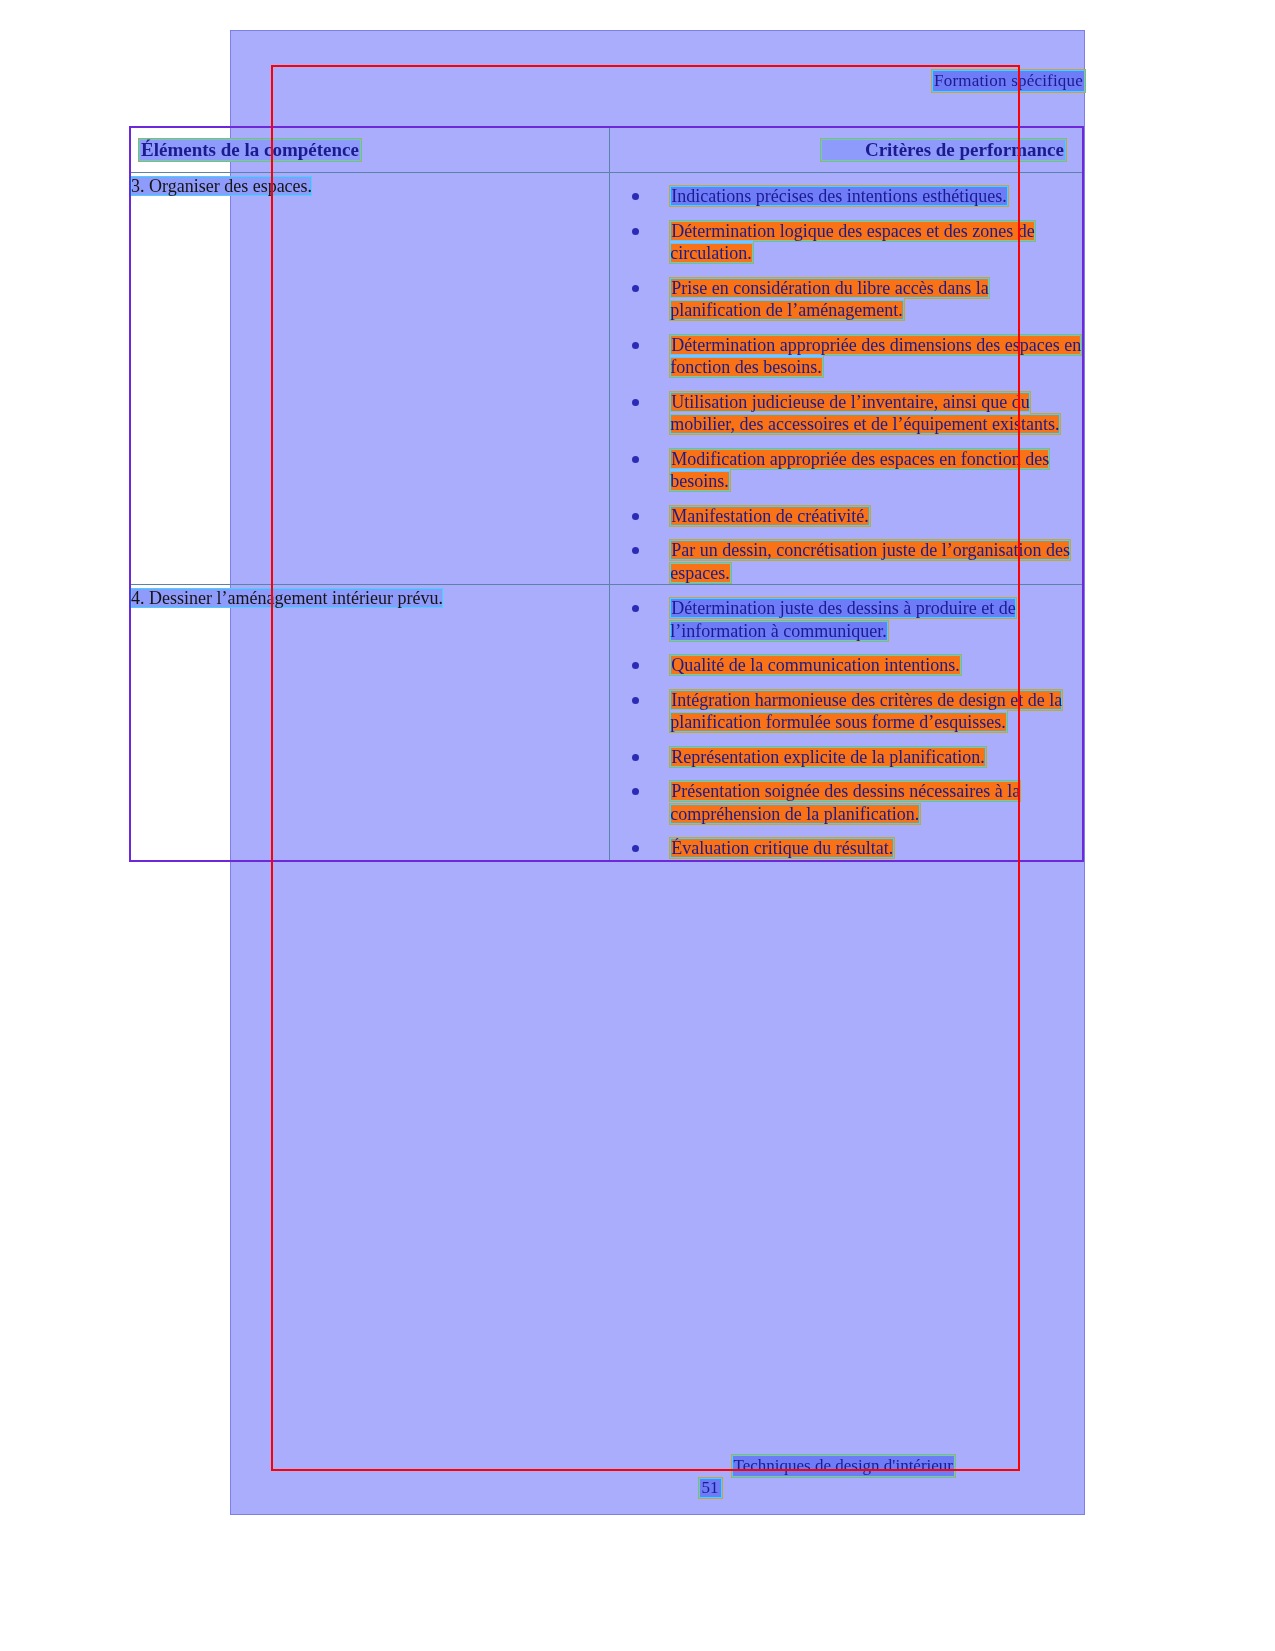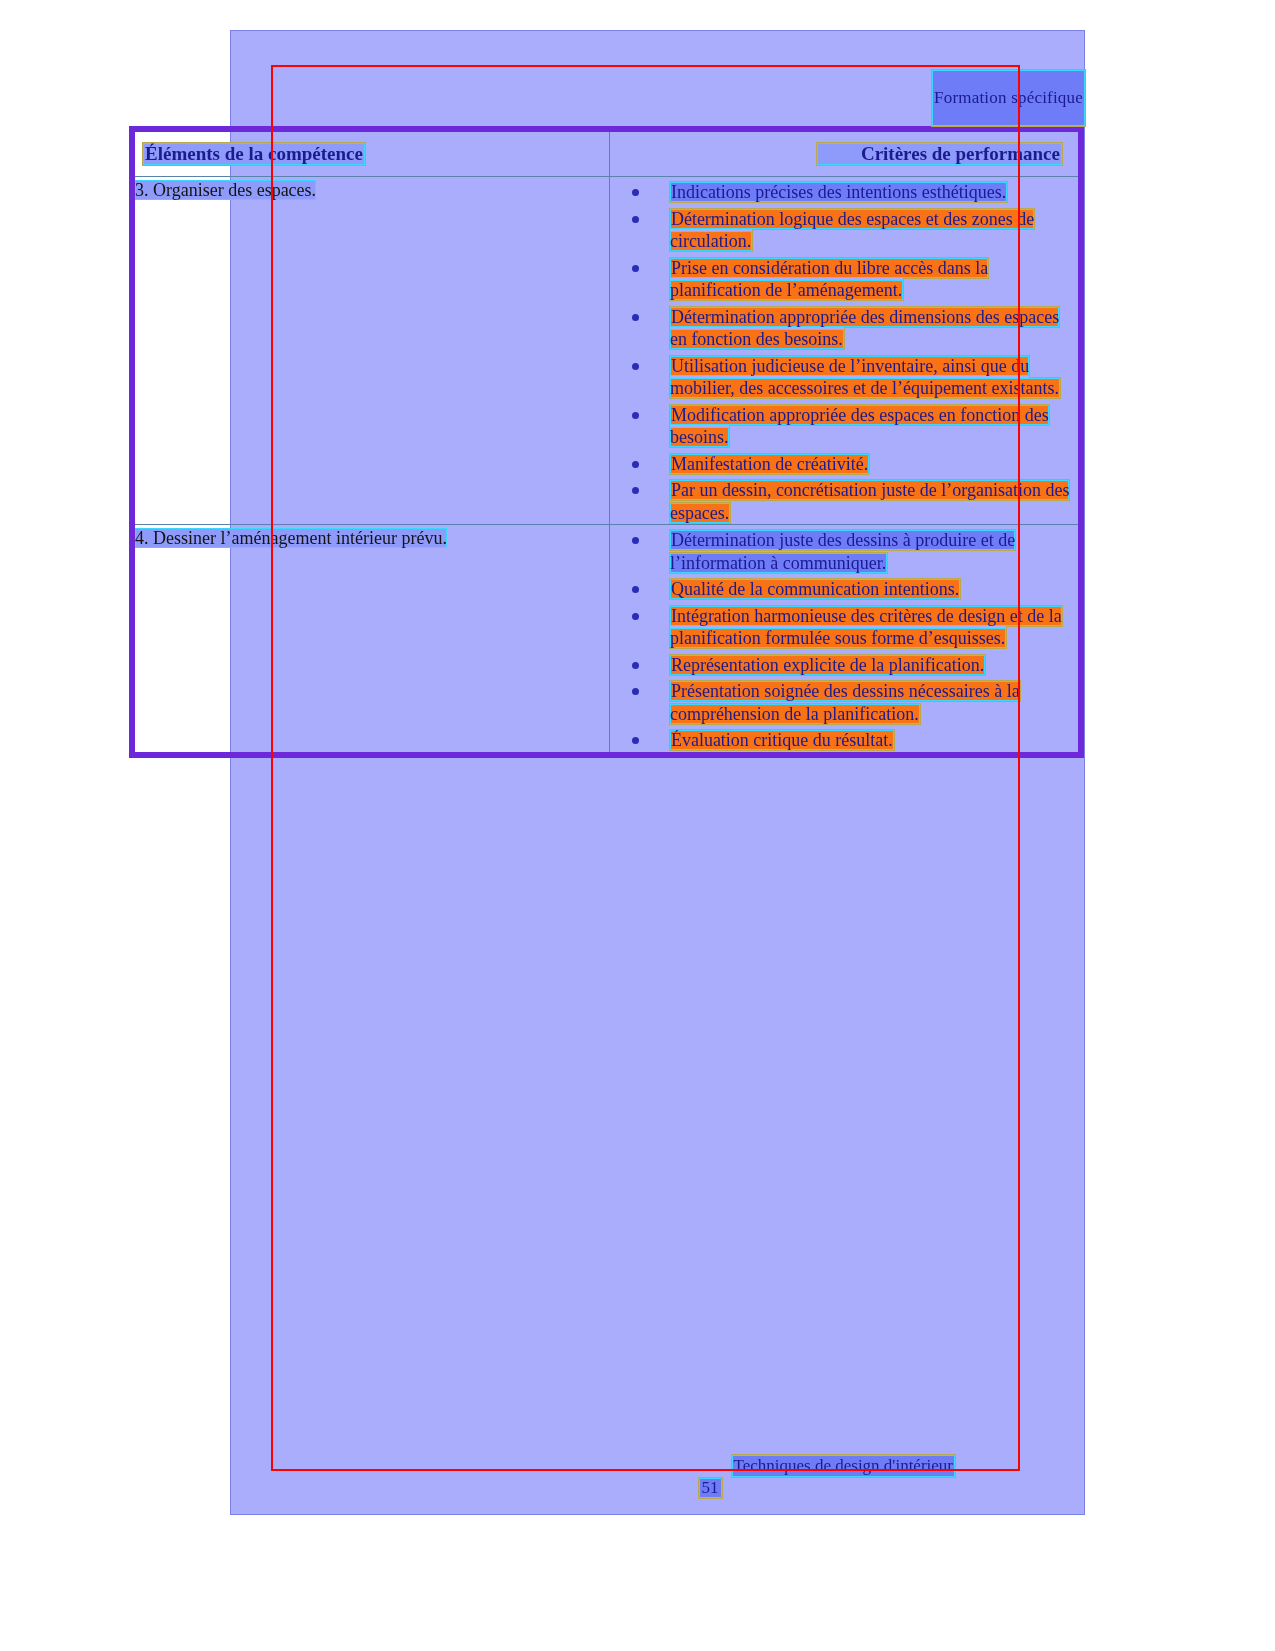--- a/index.html
+++ b/index.html
@@ -40,31 +40,31 @@
     text-align:right;
     padding-right:0px;
     z-index:30;
   }
   #doc-header .hl{
     display:inline-block;
     background:#6f7cf7;
     color:#1b1b8f;
     font-size:17px;
     letter-spacing:.2px;
-    padding:18px 2px;
+    padding:1px 2px;
     outline:1px solid #b9a94a;
     box-shadow:0 0 0 1px #3ad7ff inset;
   }
 
   
   #competence-table{
     position:absolute;
     left:129px; top:126px;
     width:955px;
-    border:6px solid #6d28d9;
+    border:2px solid #6d28d9;
     border-collapse:collapse;
     background:transparent;
     z-index:20;
   }
   #competence-table td, #competence-table th{
     vertical-align:top;
     border:1px solid #5b82a8;
     padding:0;
   }
   .col-left{width:480px;}
@@ -102,21 +102,21 @@
 
   .crit-cell{padding:8px 8px 10px 0px;}
   ul.criteria{
     list-style:none;
     margin:0;
     padding:0;
   }
   ul.criteria li{
     position:relative;
     padding-left:60px;
-    margin:4px 0 0 0;
+    margin:12px 0 0 0;
     font-size:18px;
     line-height:22.5px;
     color:#1b1b8f;
   }
   ul.criteria li .bullet{
     position:absolute;
     left:22px; top:8px;
     width:7px;height:7px;
     background:#2b2bb5;
     border-radius:50%;

